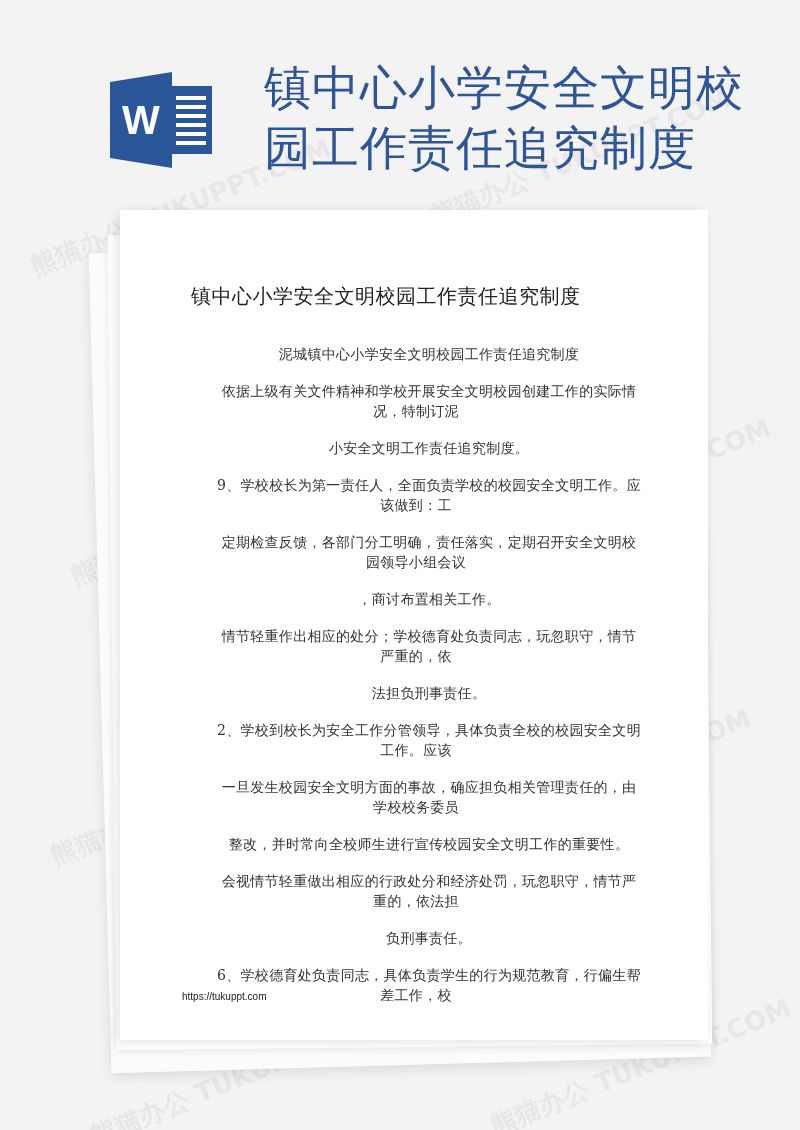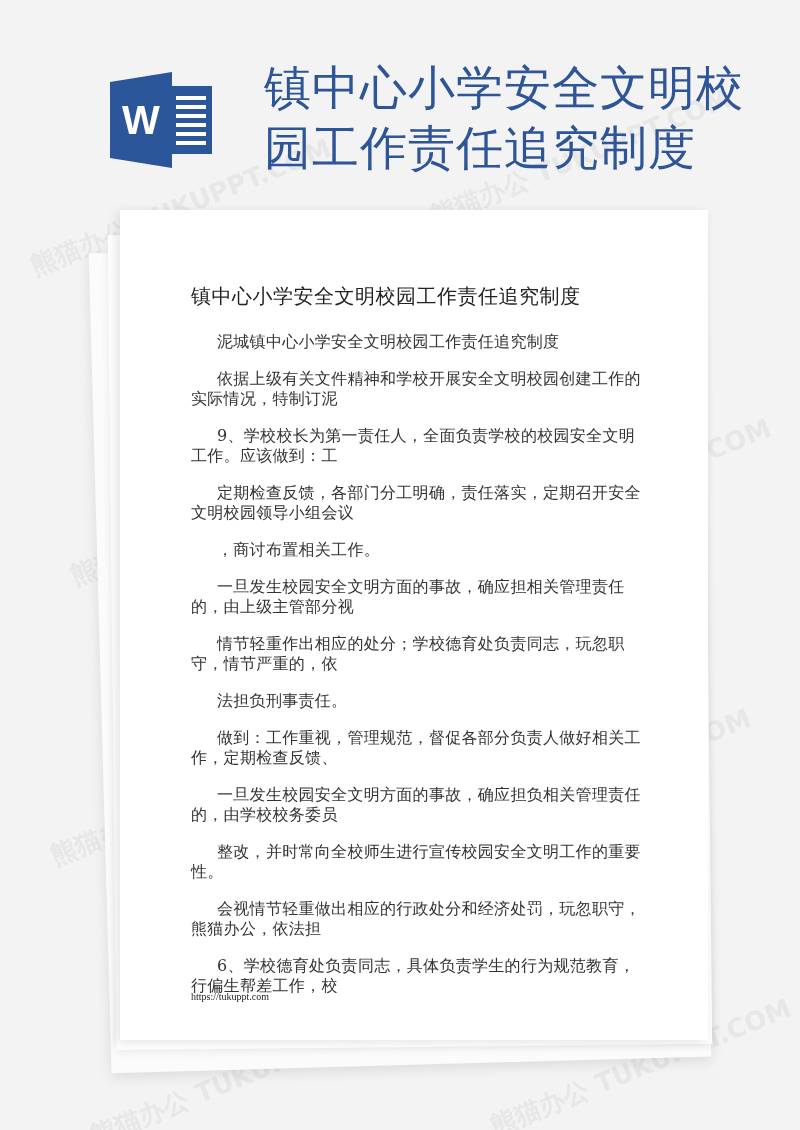--- a/index.html
+++ b/index.html
@@ -28,26 +28,26 @@
       position: absolute; left: 120px; top: 210px; width: 588px; height: 830px;
       background: #ffffff; box-shadow: -3px 2px 10px rgba(0,0,0,0.10);
     }
     .doc-title {
       position: absolute; left: 71px; top: 73px; margin: 0;
       font-size: 20px; font-weight: normal; color: #222; letter-spacing: 0.5px;
       font-family: "DejaVu Sans", "Liberation Sans", sans-serif;
     }
     .doc-body { position: absolute; left: 71px; top: 118px; width: 450px; }
     .doc-body p {
-      margin: 4px 0 17px 0; font-size: 16px; line-height: 20px; color: #333;
-      text-indent: 26px; letter-spacing: 0.3px;
+      margin: 16px 0 17px 0; font-size: 14px; line-height: 20px; color: #333;
+      text-indent: 26px; letter-spacing: 0.3px; text-align: center;
     }
     .footer-url {
-      position: absolute; left: 71px; top: 781px;
-      font-family: Liberation Serif, serif; font-size: 10px; color: #222;
+      position: absolute; left: 62px; top: 781px;
+      font-family: Liberation Sans, sans-serif; font-size: 10px; color: #222;
     }
     .watermark {
       position: absolute; font-family: "DejaVu Sans", sans-serif; font-weight: bold;
       font-size: 26px; color: rgba(200,200,200,0.28); transform: rotate(-22deg);
       white-space: nowrap; pointer-events: none;
     }
   </style>
 </head>
 <body>
 
@@ -76,26 +76,27 @@
 <div class="banner-title">镇中心小学安全文明校园工作责任追究制度</div>
 
 <div class="sheet-back-1"></div>
 <div class="sheet-back-2"></div>
 
 <div class="page">
   <h1 class="doc-title">镇中心小学安全文明校园工作责任追究制度</h1>
   <div class="doc-body">
     <p>泥城镇中心小学安全文明校园工作责任追究制度</p>
     <p>依据上级有关文件精神和学校开展安全文明校园创建工作的实际情况，特制订泥</p>
+    <p>小安全文明工作责任追究制度。</p>
     <p>9、学校校长为第一责任人，全面负责学校的校园安全文明工作。应该做到：工</p>
     <p>定期检查反馈，各部门分工明确，责任落实，定期召开安全文明校园领导小组会议</p>
     <p>，商讨布置相关工作。</p>
-    <p>一旦发生校园安全文明方面的事故，确应担相关管理责任的，由上级主管部分视</p>
     <p>情节轻重作出相应的处分；学校德育处负责同志，玩忽职守，情节严重的，依</p>
     <p>法担负刑事责任。</p>
-    <p>做到：工作重视，管理规范，督促各部分负责人做好相关工作，定期检查反馈、</p>
+    <p>2、学校到校长为安全工作分管领导，具体负责全校的校园安全文明工作。应该</p>
     <p>一旦发生校园安全文明方面的事故，确应担负相关管理责任的，由学校校务委员</p>
     <p>整改，并时常向全校师生进行宣传校园安全文明工作的重要性。</p>
-    <p>会视情节轻重做出相应的行政处分和经济处罚，玩忽职守，熊猫办公，依法担</p>
+    <p>会视情节轻重做出相应的行政处分和经济处罚，玩忽职守，情节严重的，依法担</p>
+    <p>负刑事责任。</p>
     <p>6、学校德育处负责同志，具体负责学生的行为规范教育，行偏生帮差工作，校</p>
   </div>
   <div class="footer-url">https://tukuppt.com</div>
 </div>
 
 </body></html>

